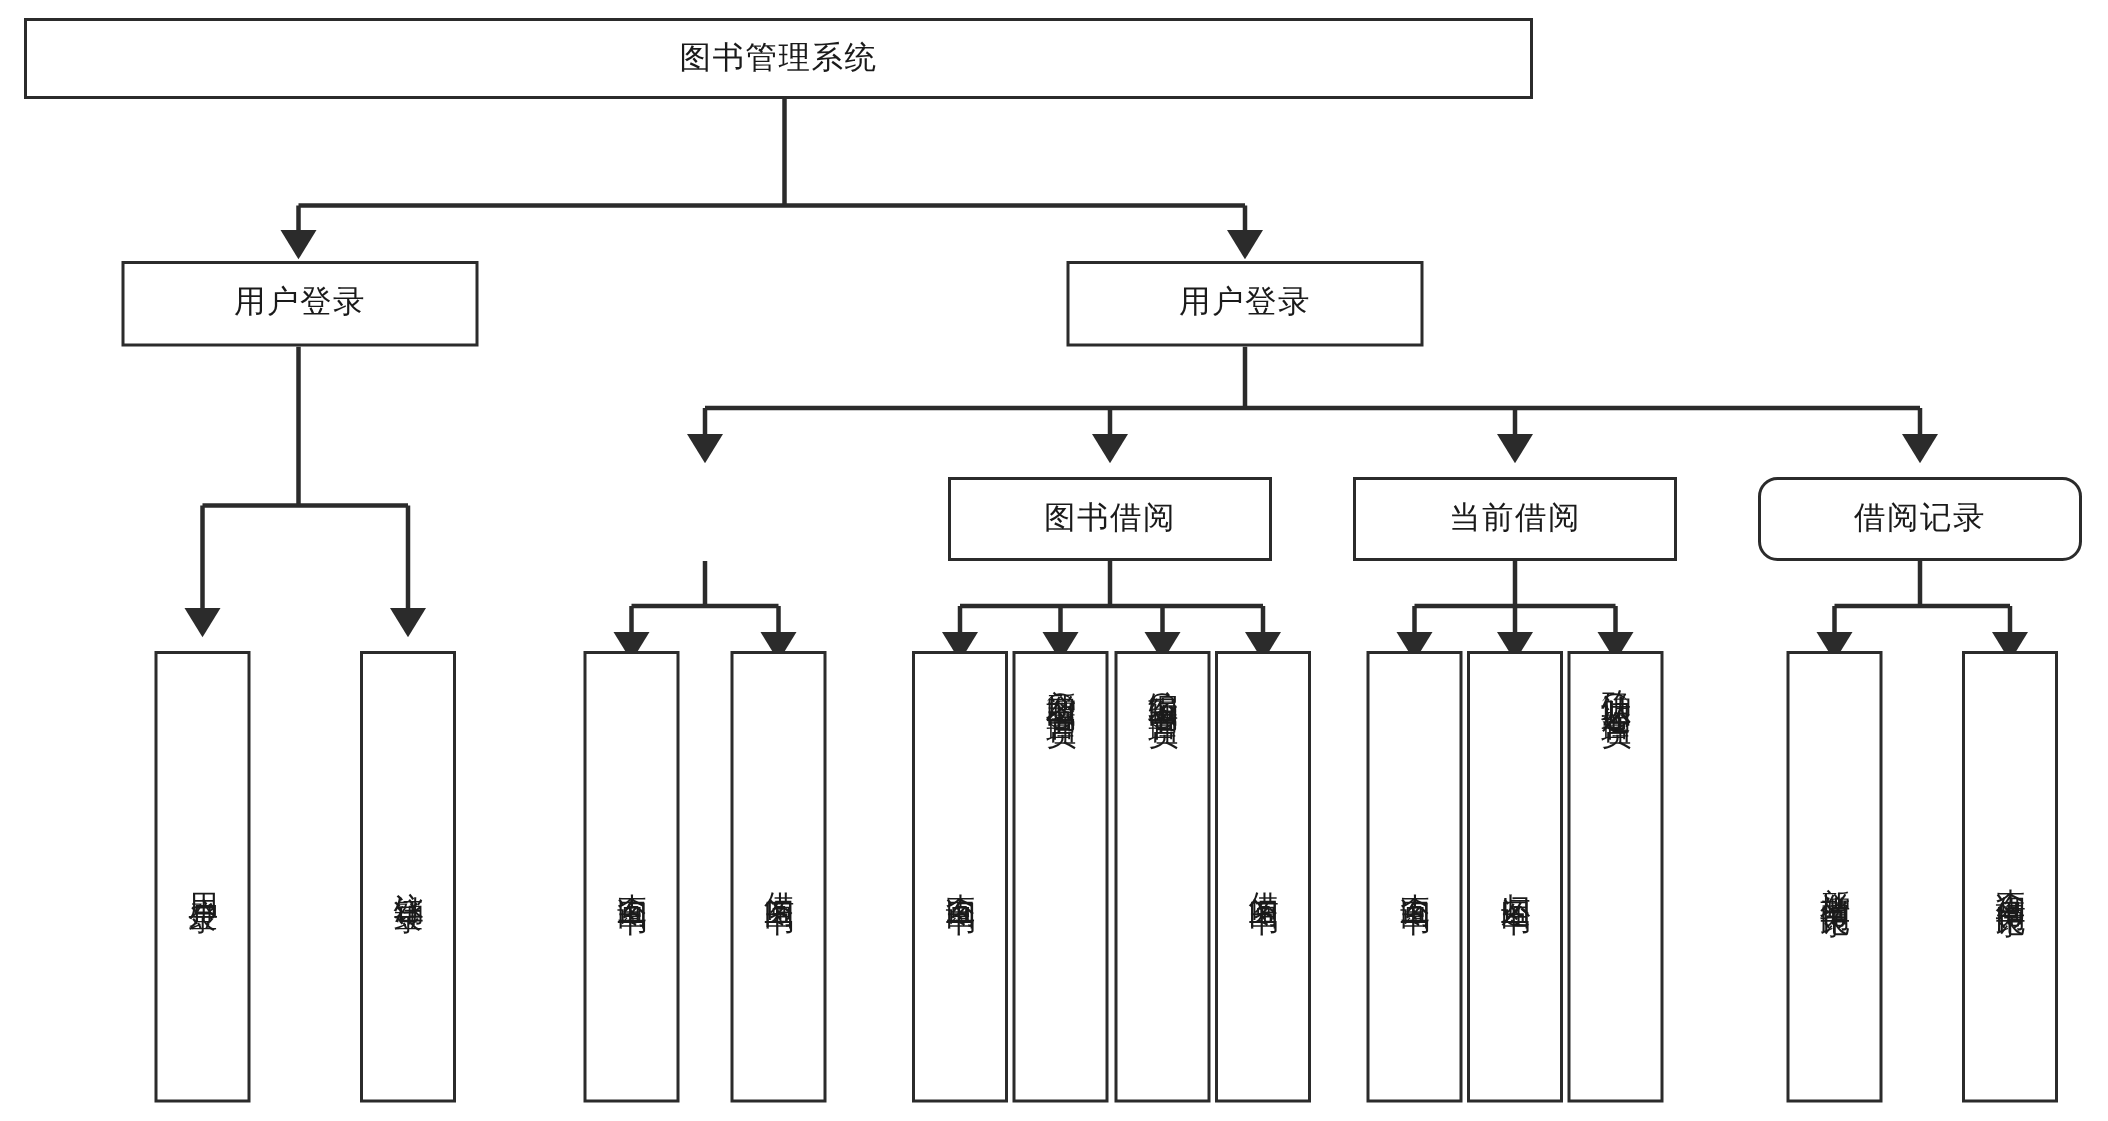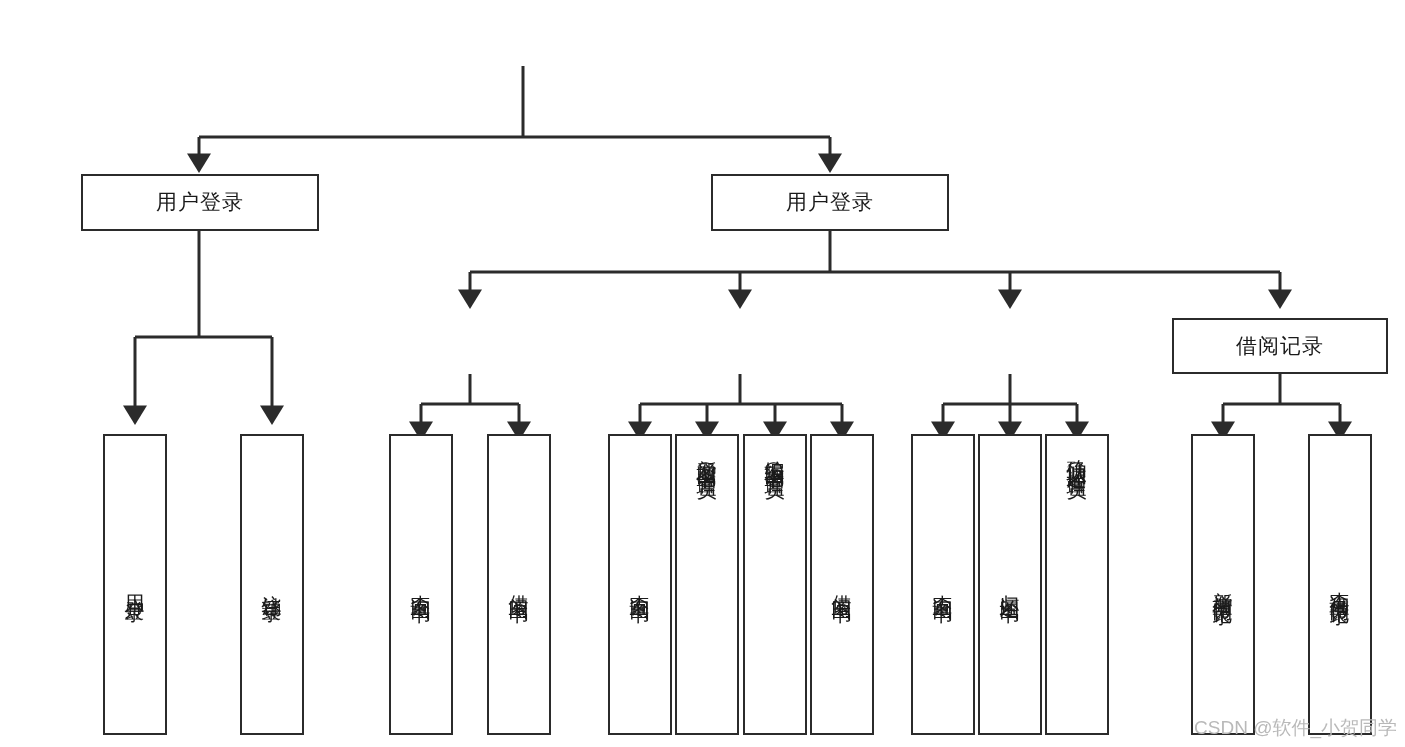--- a/index.html
+++ b/index.html
@@ -102,29 +102,38 @@
       <path d="M1010,404 L1010,428" marker-end="url(#arrow)"></path>
       <path d="M1077,404 L1077,428" marker-end="url(#arrow)"></path>
 
       <path d="M1280,374 L1280,404"></path>
       <path d="M1223,404 L1340,404"></path>
       <path d="M1223,404 L1223,428" marker-end="url(#arrow)"></path>
       <path d="M1340,404 L1340,428" marker-end="url(#arrow)"></path>
     </g>
   </svg>
 
+  <div class="node" style="left:16px;top:12px;width:1006px;height:54px;">
+    <span class="lbl">图书管理系统</span>
+  </div>
 
   <div class="node" style="left:81px;top:174px;width:238px;height:57px;">
     <span class="lbl">用户登录</span>
   </div>
   <div class="node" style="left:711px;top:174px;width:238px;height:57px;">
     <span class="lbl">用户登录</span>
   </div>
 
-  <div class="node" style="left:1172px;top:318px;width:216px;height:56px;">
+  <div class="node" style="left:632px;top:318px;width:216px;height:56px;">
+    <span class="lbl">图书借阅</span>
+  </div>
+  <div class="node" style="left:902px;top:318px;width:216px;height:56px;">
+    <span class="lbl">当前借阅</span>
+  </div>
+  <div class="node" style="left:1172px;top:318px;width:216px;height:56px;border-radius:13px;">
     <span class="lbl">借阅记录</span>
   </div>
 
   <div class="node vert mid" style="left:103px;top:434px;width:64px;height:301px;">
     <span class="lbl">用户登录</span>
   </div>
   <div class="node vert mid" style="left:240px;top:434px;width:64px;height:301px;">
     <span class="lbl">注销登录</span>
   </div>
 
@@ -158,14 +167,13 @@
     <span class="lbl">确认归还（管理员）</span>
   </div>
 
   <div class="node vert mid" style="left:1191px;top:434px;width:64px;height:301px;">
     <span class="lbl">新增借阅记录</span>
   </div>
   <div class="node vert mid" style="left:1308px;top:434px;width:64px;height:301px;">
     <span class="lbl">查询借阅记录</span>
   </div>
 
-  <div class="watermark">CSDN @软件_小贺同学</div>
 </div>
 
 </body></html>

